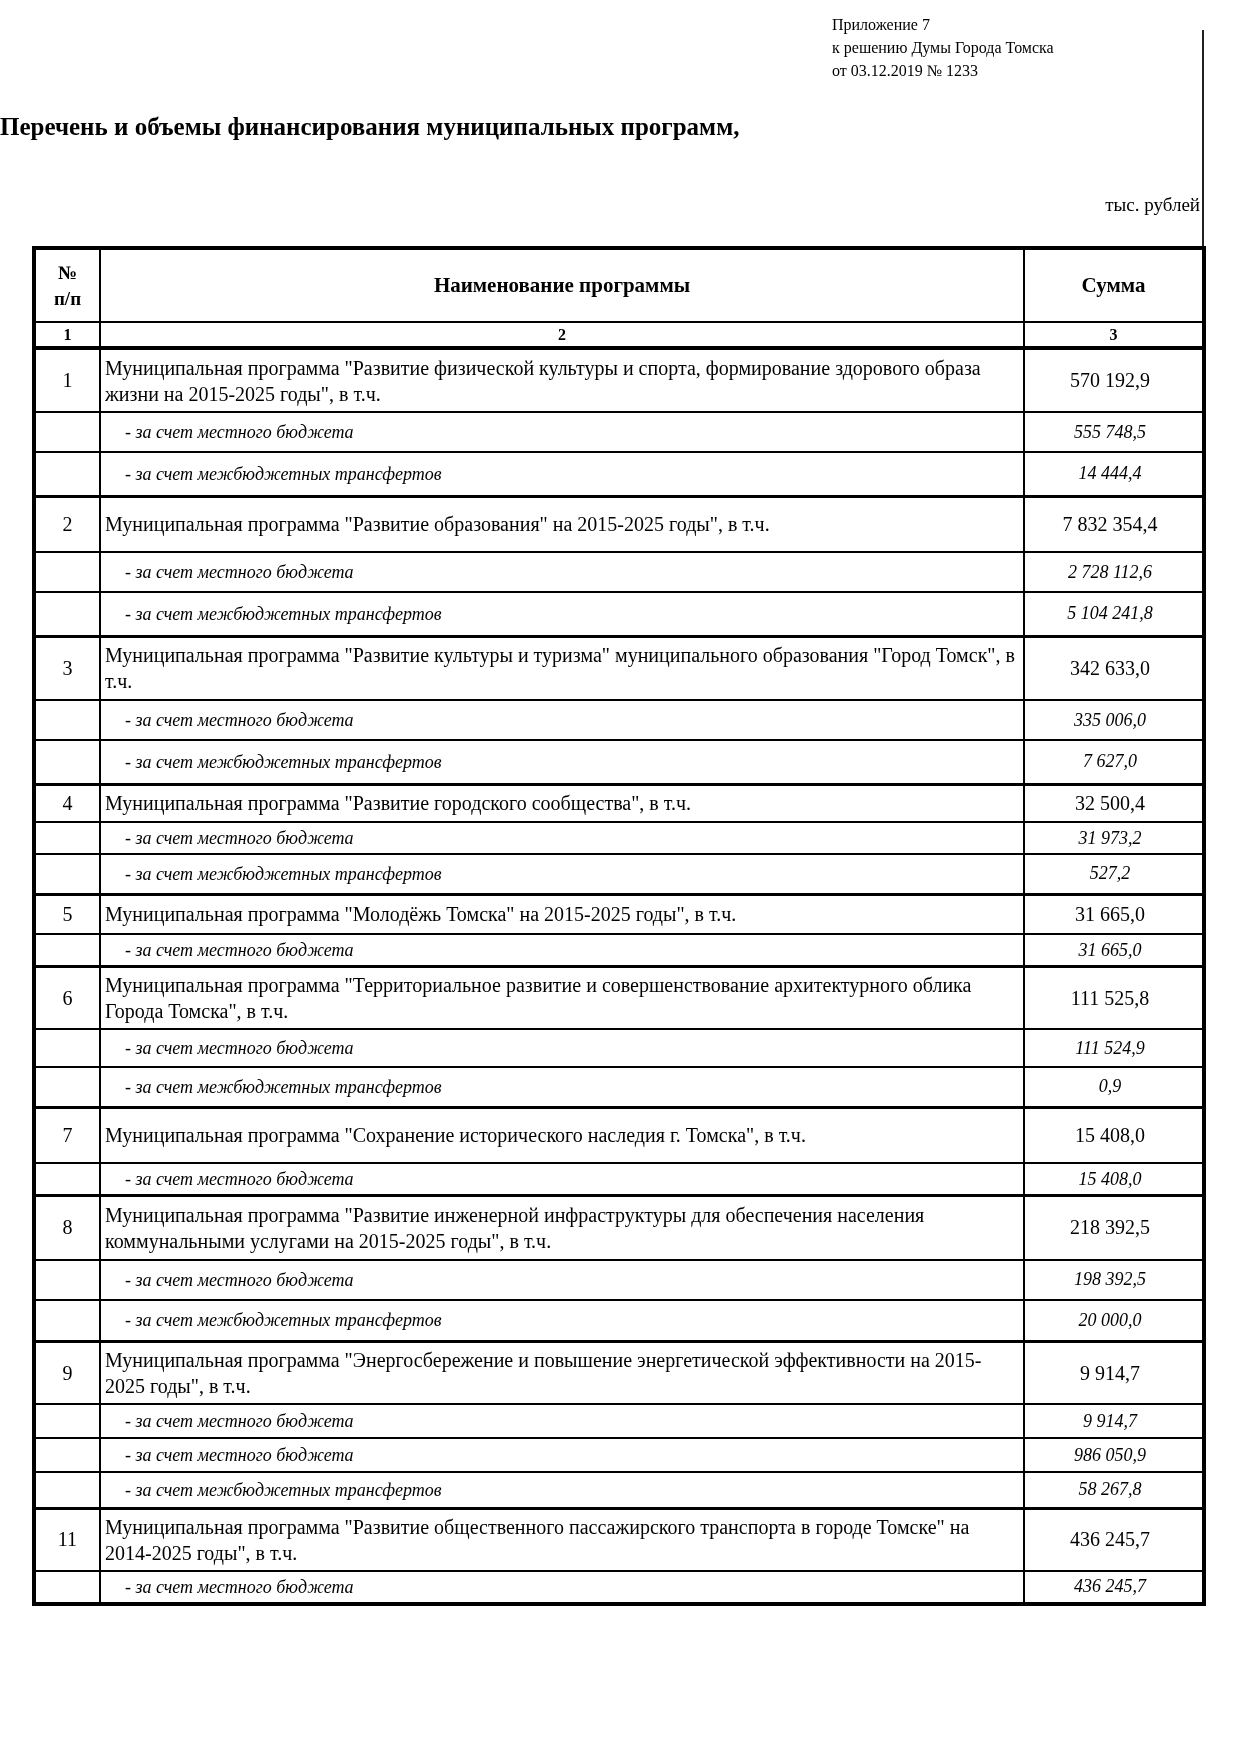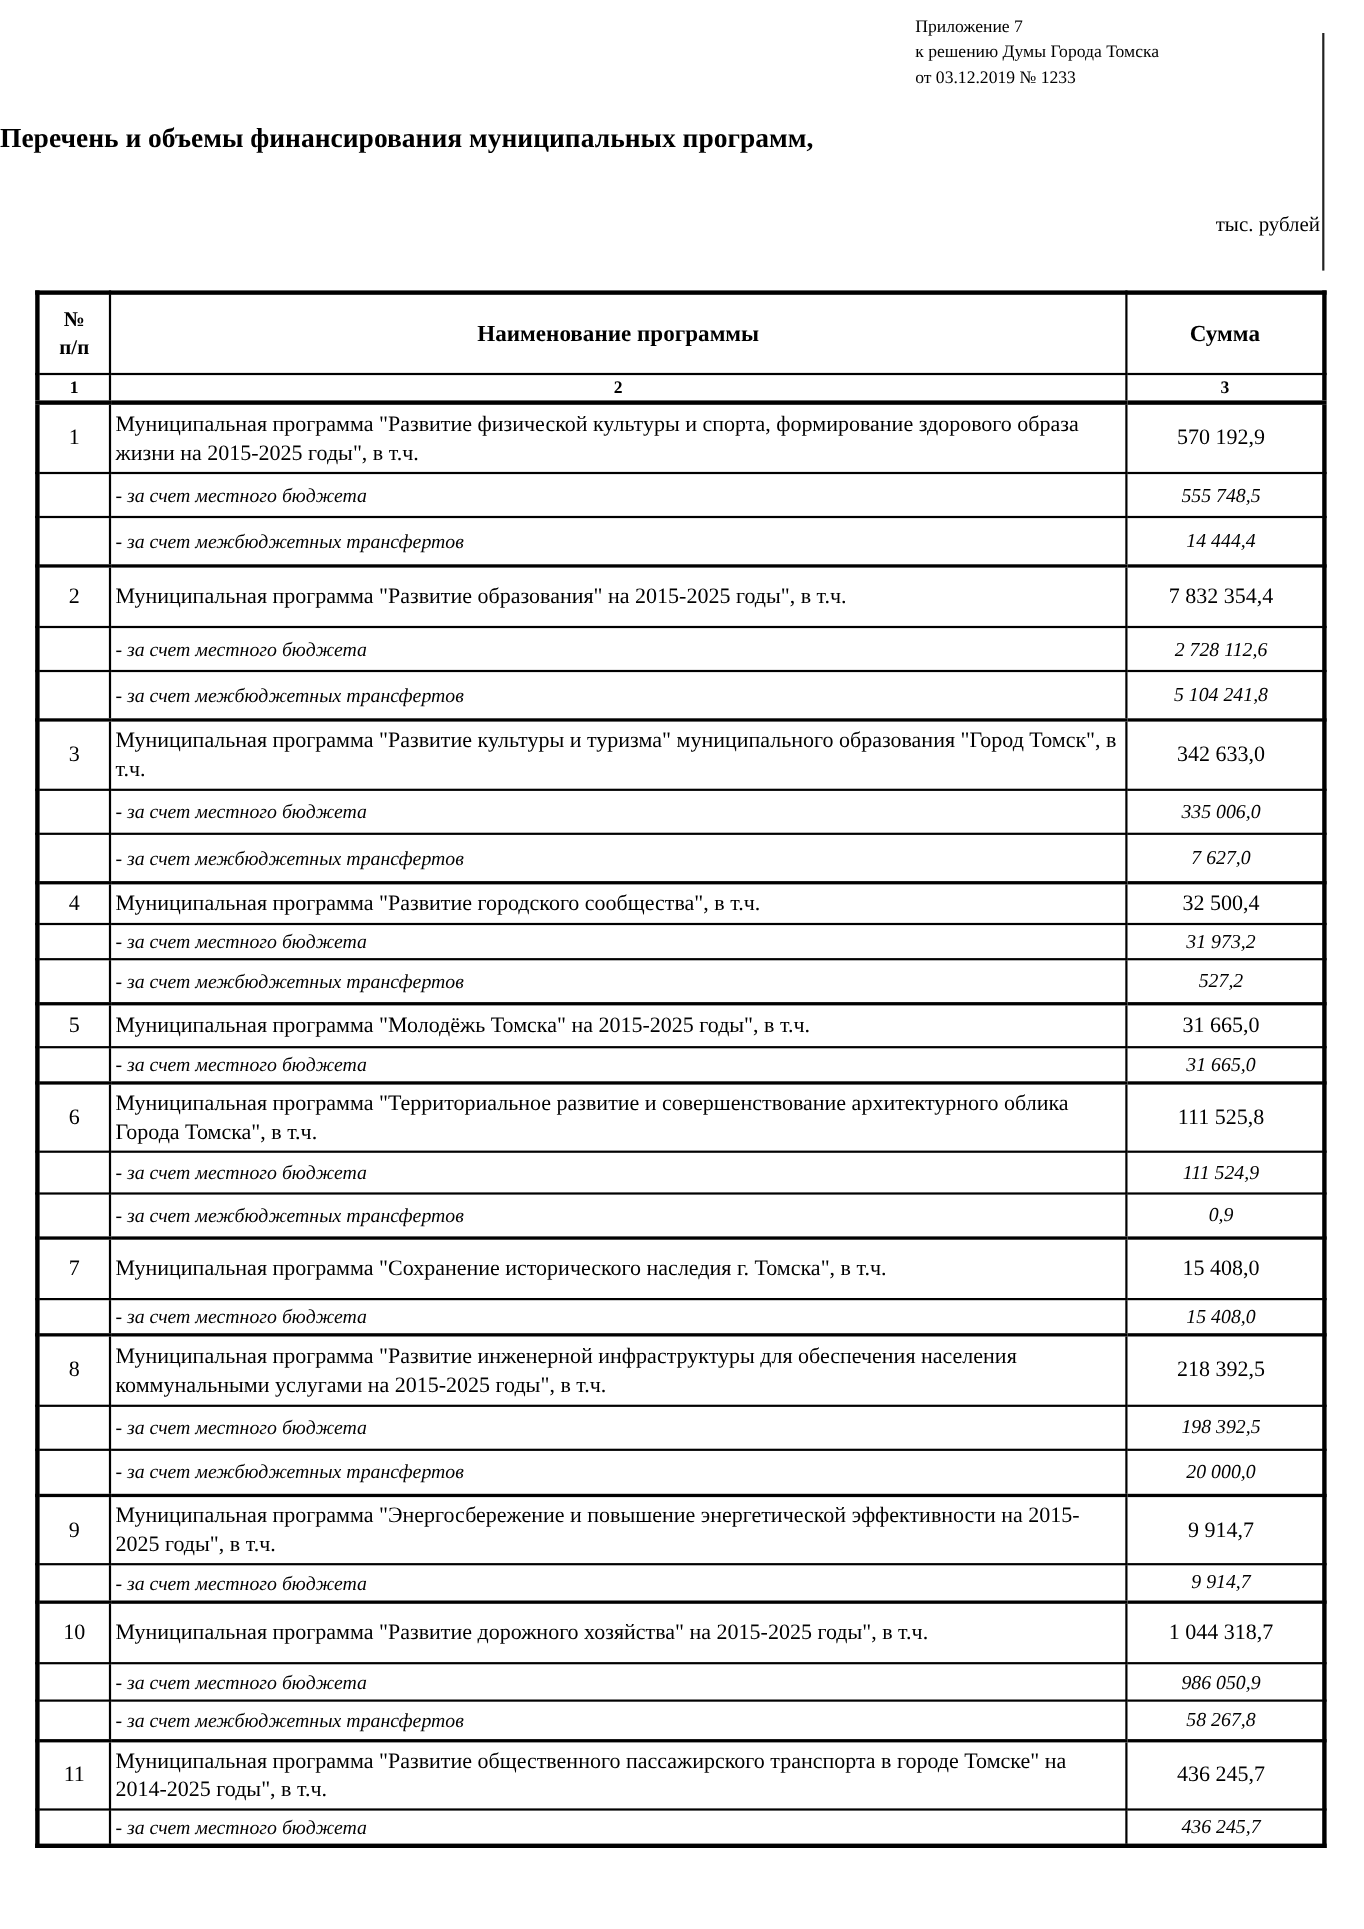--- a/index.html
+++ b/index.html
@@ -16,41 +16,41 @@
     position:absolute; left:0; top:112px; width:1110px;
     text-align:left; font-weight:bold; font-size:25px; line-height:30px;
   }
   .units {
     position:absolute; top:194px; right:40px; font-size:19px;
   }
   .edge-line {
     position:absolute; left:1202px; top:30px; width:2px; height:216px; background:#222;
   }
   table.programs {
-    position:absolute; left:32px; top:264px; width:1170px;
+    position:absolute; left:32px; top:246px; width:1170px;
     border-collapse:collapse; table-layout:fixed;
     border:4px solid #000;
   }
   table.programs th, table.programs td {
     border:2px solid #000; vertical-align:middle; overflow:hidden;
   }
   col.c-num { width:66px; }
   col.c-name { width:924px; }
   col.c-sum { width:180px; }
   tr.head-row th { font-size:21px; font-weight:bold; text-align:center; height:74px; }
   tr.head-row th.h-num { font-size:19px; padding:0 12px; line-height:26px; }
   tr.nums-row td {
     font-size:16px; font-weight:bold; text-align:center; height:26px;
     border-bottom:4px solid #000;
   }
   tbody td.col-num  { text-align:center; font-size:20px; }
   tbody td.col-name { text-align:left; padding:4px 6px 4px 4px; font-size:20px; line-height:26px; }
   tbody td.col-sum  { text-align:center; padding-right:7px; font-size:20px; }
   tbody tr.sub td.col-name {
-    padding-left:4px; font-style:italic; font-size:18px; line-height:22px;
+    padding-left:24px; font-style:italic; font-size:18px; line-height:22px;
   }
   tbody tr.sub td.col-sum { font-style:italic; font-size:18px; }
   tbody tr.program td { border-top:3px solid #000; }
 </style>
 </head>
 <body>
 
 <div class="appendix">
   <div>Приложение 7</div>
   <div>к решению Думы Города Томска</div>
@@ -197,25 +197,20 @@
       <tr class="program" style="height: 56px;">
         <td class="col-num">9</td>
         <td class="col-name">Муниципальная программа "Энергосбережение и повышение энергетической эффективности на 2015-2025 годы", в т.ч.</td>
         <td class="col-sum">9 914,7</td>
       </tr>
       <tr class="sub" style="height: 34px;">
         <td class="col-num"></td>
         <td class="col-name">- за счет местного бюджета</td>
         <td class="col-sum">9 914,7</td>
       </tr>
-      <tr class="program" style="height: 56px;">
-        <td class="col-num">10</td>
-        <td class="col-name">Муниципальная программа "Развитие дорожного хозяйства" на 2015-2025 годы", в т.ч.</td>
-        <td class="col-sum">1 044 318,7</td>
-      </tr>
       <tr class="sub" style="height: 34px;">
         <td class="col-num"></td>
         <td class="col-name">- за счет местного бюджета</td>
         <td class="col-sum">986 050,9</td>
       </tr>
       <tr class="sub" style="height: 36px;">
         <td class="col-num"></td>
         <td class="col-name">- за счет межбюджетных трансфертов</td>
         <td class="col-sum">58 267,8</td>
       </tr>

